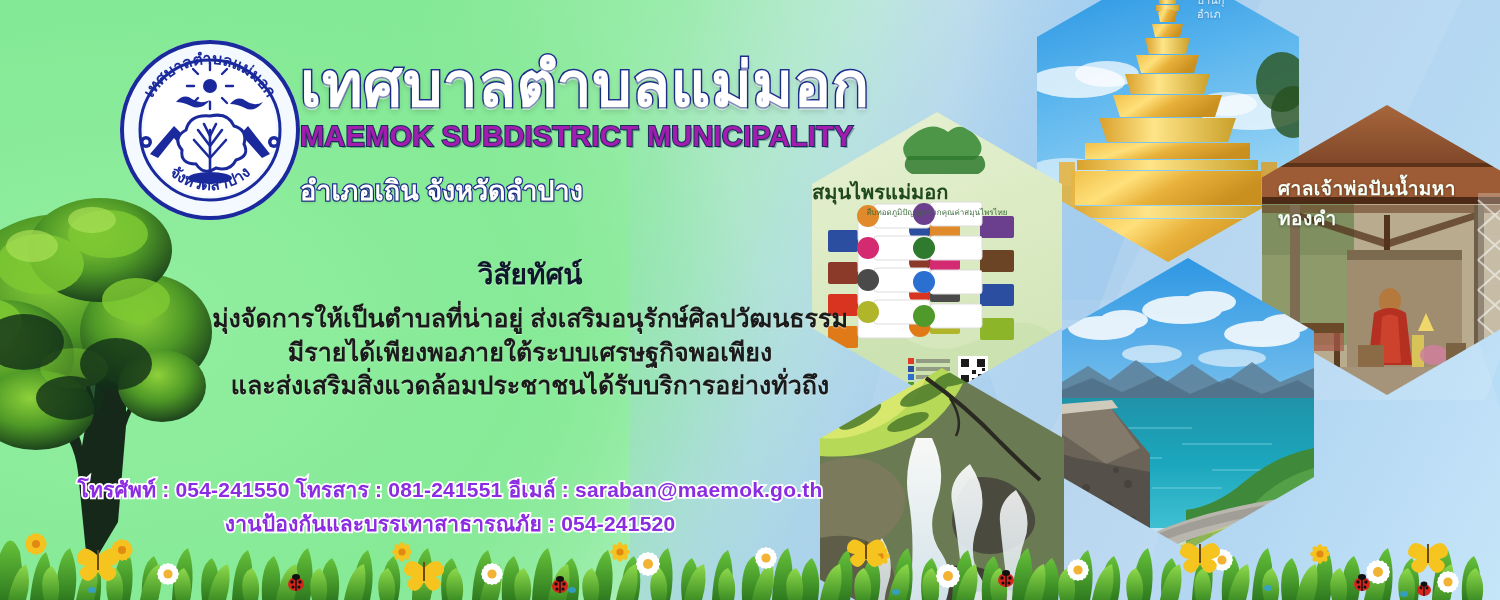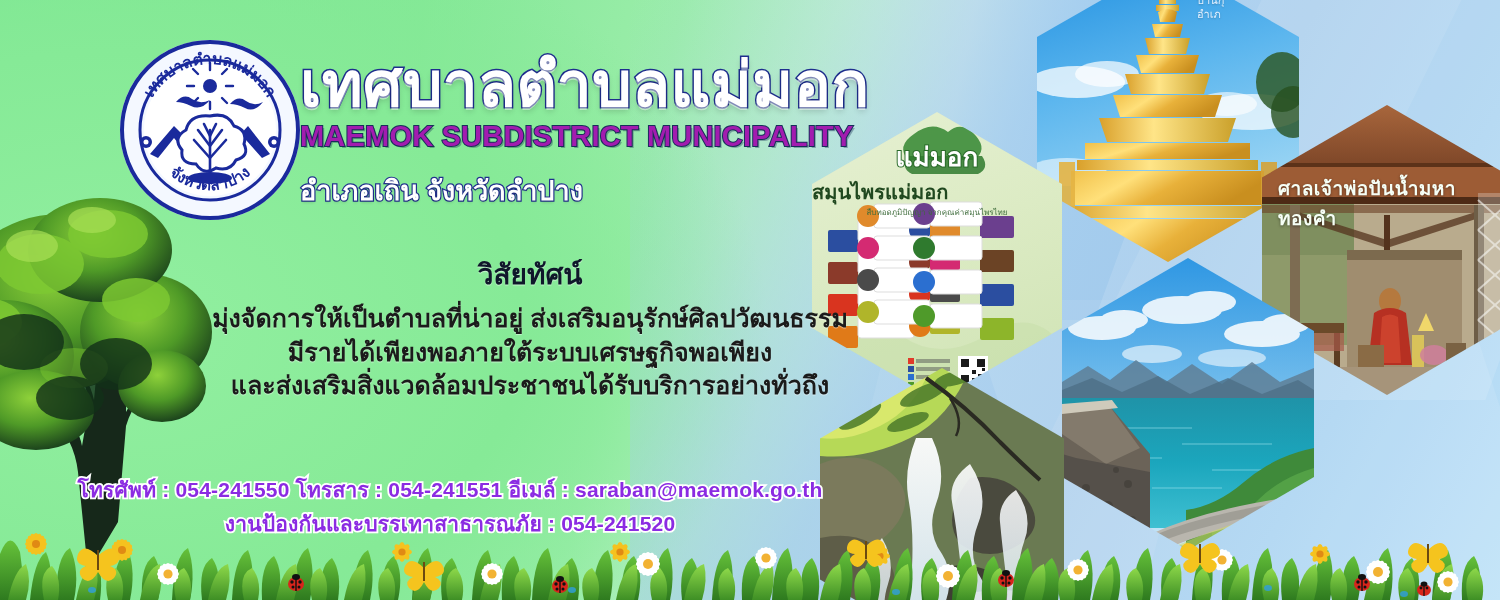--- a/index.html
+++ b/index.html
@@ -326,23 +326,20 @@
             <rect x="96" y="246" width="6" height="6" fill="#e03a2a"></rect>
             <rect x="96" y="254" width="6" height="6" fill="#2b4ea0"></rect>
             <rect x="96" y="262" width="6" height="6" fill="#2b6fd0"></rect>
             <rect x="96" y="270" width="6" height="6" fill="#4f9a2a"></rect>
             <rect x="104" y="247" width="34" height="4" fill="#555" opacity=".5"></rect>
             <rect x="104" y="255" width="34" height="4" fill="#555" opacity=".5"></rect>
             <rect x="104" y="263" width="34" height="4" fill="#555" opacity=".5"></rect>
             <rect x="104" y="271" width="34" height="4" fill="#555" opacity=".5"></rect>
           </g>
         </svg>
-        <div style="position:absolute;left:0;top:24px;width:250px;text-align:center;color:#ffffff;font-size:26px;font-weight:bold;-webkit-text-stroke:2px #2a6b2a;paint-order:stroke fill;">
-          <span>แม่มอก</span>
-        </div>
         <div style="position:absolute;left:0;top:64px;width:204px;text-align:left;color:#20481f;font-size:20px;font-weight:bold;">
           <span>สมุนไพรแม่มอก</span>
         </div>
         <div style="position:absolute;left:0;top:94px;width:250px;text-align:center;color:#3d6b3a;font-size:8px;">
           <span>สืบทอดภูมิปัญญา จากคุณค่าสมุนไพรไทย</span>
         </div>
       </div>
     </div>
 
     <div class="hex" style="left:1062px; top:258px; width:252px; height:292px;">
@@ -543,21 +540,21 @@
   </div>
 
   <div class="vision">
     <div class="v-head">วิสัยทัศน์</div>
     <div class="v-line">มุ่งจัดการให้เป็นตำบลที่น่าอยู่ ส่งเสริมอนุรักษ์ศิลปวัฒนธรรม</div>
     <div class="v-line">มีรายได้เพียงพอภายใต้ระบบเศรษฐกิจพอเพียง</div>
     <div class="v-line">และส่งเสริมสิ่งแวดล้อมประชาชนได้รับบริการอย่างทั่วถึง</div>
   </div>
 
   <div class="contact">
-    <div class="c-line">โทรศัพท์ : 054-241550  โทรสาร : 054-241551 อีเมล์ : saraban@maemok.go.th</div>
+    <div class="c-line">โทรศัพท์ : 054-241550  โทรสาร : 081-241551 อีเมล์ : saraban@maemok.go.th</div>
     <div class="c-line">งานป้องกันและบรรเทาสาธารณภัย : 054-241520</div>
   </div>
 
   <div class="grass">
     <svg width="1500" height="92" viewBox="0 0 1500 92" preserveAspectRatio="none">
       <defs>
         <linearGradient id="gr1" x1="0" y1="0" x2="0" y2="1">
           <stop offset="0" stop-color="#66c23a"></stop>
             <stop offset="1" stop-color="#2e7a1f"></stop>
         </linearGradient>

